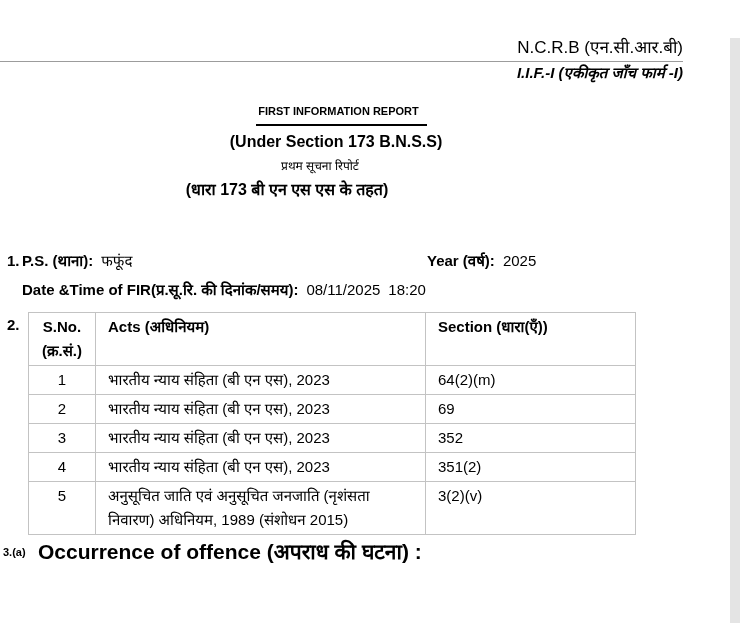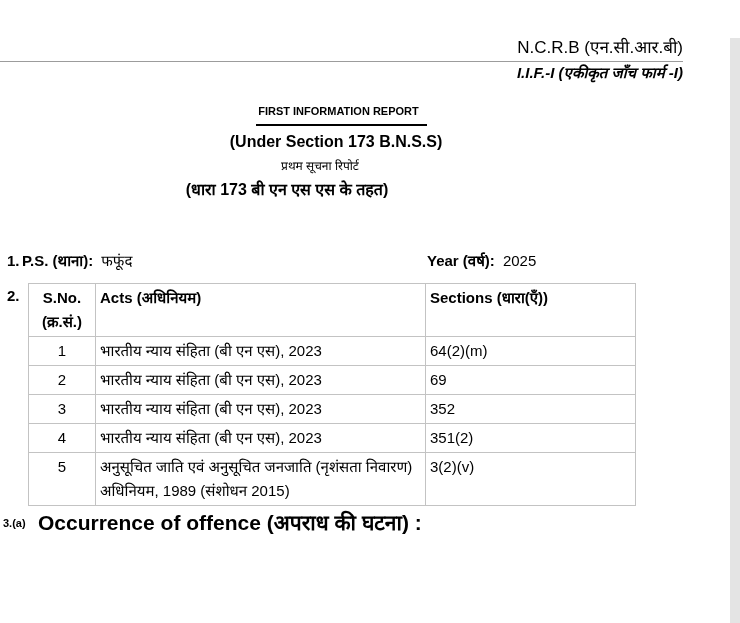--- a/index.html
+++ b/index.html
@@ -58,21 +58,21 @@
   table.acts {
     margin-left: 28px;
     width: 607px;
     border-collapse: collapse;
     table-layout: fixed;
     font-size: 15px;
   }
   table.acts th, table.acts td {
     border: 1px solid #c3c3c3;
     vertical-align: top;
-    padding: 2px 4px;
+    padding: 2px 12px;
     line-height: 24px;
   }
   col.c-sno { width: 67px; }
   col.c-act { width: 330px; }
   col.c-sec { width: 210px; }
   th { text-align: left; font-weight: bold; }
   th.th-sno { text-align: center; height: 53px; }
   td.td-sno { text-align: center; }
   tr.r { height: 27px; }
   tr.r5 { height: 50px; }
@@ -105,38 +105,41 @@
   </div>
 
   <div class="sec1">
     <span class="secnum">1.</span>
     <div class="line">
       <span class="b">P.S. (थाना):</span><span class="val">फफूंद</span>
       <span class="year-group">
         <span class="b">Year (वर्ष):</span><span class="val">2025</span>
       </span>
     </div>
+    <div class="line">
+      <span class="b">Date &amp;Time of FIR(प्र.सू.रि. की दिनांक/समय):</span><span class="val">08/11/2025</span><span class="val time-val">18:20</span>
+    </div>
   </div>
 
   <div class="sec2">
     <span class="secnum2">2.</span>
     <table class="acts">
       <colgroup>
           <col class="c-sno">
           <col class="c-act">
           <col class="c-sec">
         </colgroup>
       <thead>
         <tr>
           <th class="th-sno">
             <div>S.No.</div>
             <div>(क्र.सं.)</div>
           </th>
           <th>Acts (अधिनियम)</th>
-          <th>Sections (धारा(एँ))</th>
+          <th>Section (धारा(एँ))</th>
         </tr>
       </thead>
       <tbody>
         <tr class="r">
           <td class="td-sno">1</td>
           <td>भारतीय न्याय संहिता (बी एन एस), 2023</td>
           <td>64(2)(m)</td>
         </tr>
         <tr class="r">
           <td class="td-sno">2</td>

